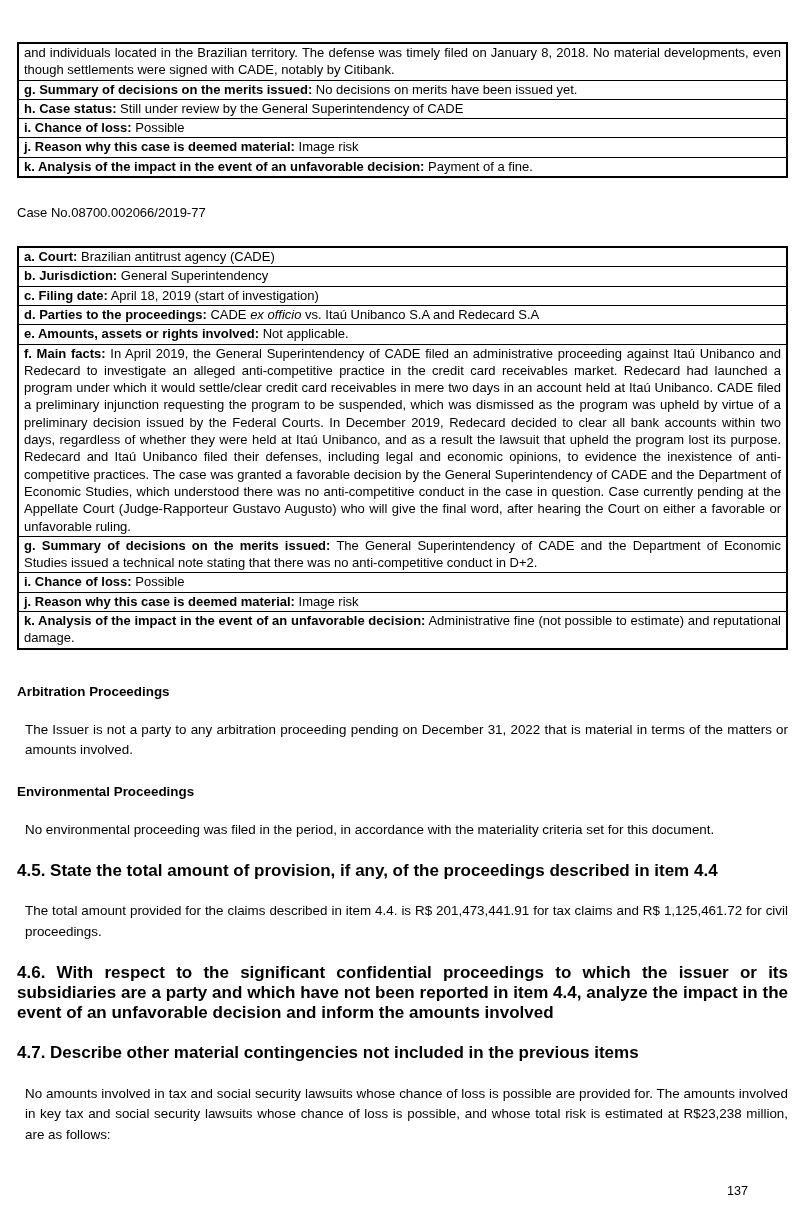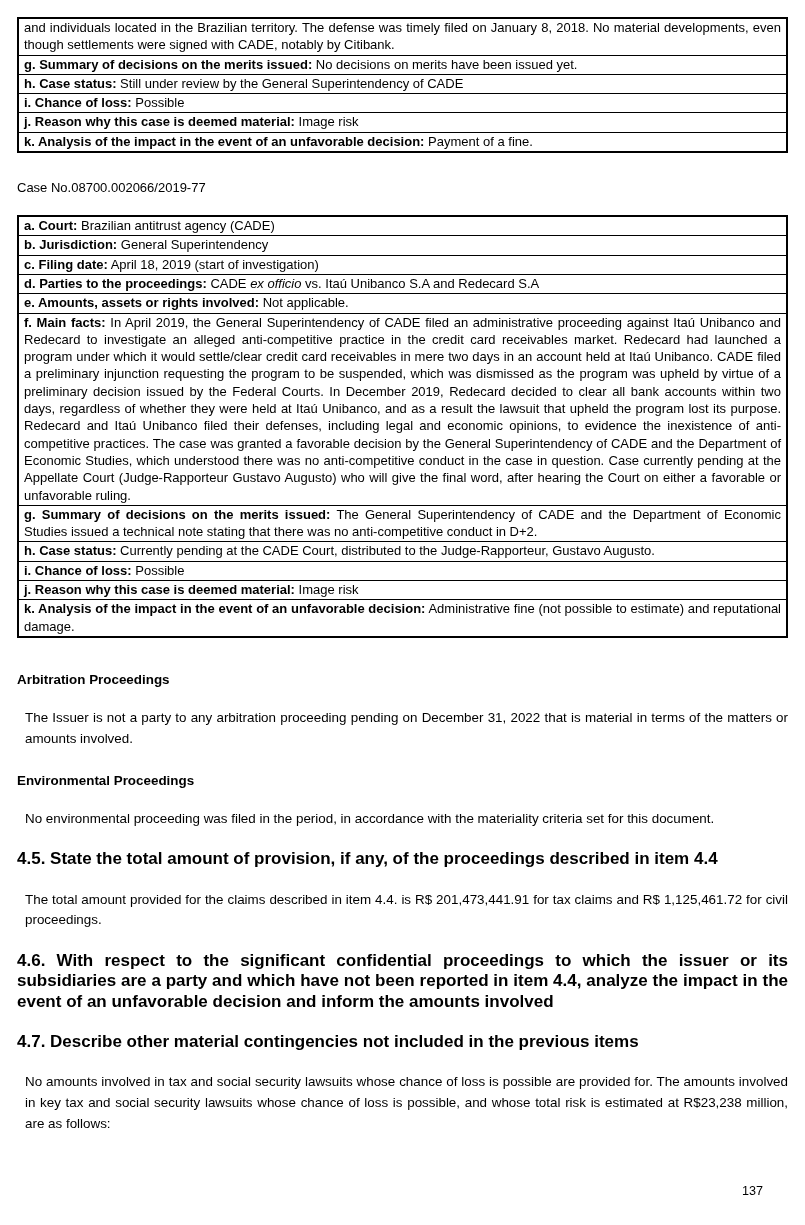--- a/index.html
+++ b/index.html
@@ -12,20 +12,21 @@
     position: relative;
   }
   .page {
     width: 805px;
     padding: 17px 17px 0 17px;
   }
   table.case-table {
     width: 100%;
     border-collapse: collapse;
     border: 2px solid #000;
+    margin-top: 25px;
   }
   table.case-table td {
     border: 1px solid #000;
     padding: 0 5px 1px 5px;
     font-size: 13px;
     line-height: 17.3px;
     text-align: justify;
     vertical-align: top;
   }
   .case-no {
@@ -51,21 +52,21 @@
   .num-heading {
     margin: 20px 0 0 0;
     font-size: 17px;
     font-weight: bold;
     line-height: 20.2px;
     text-align: justify;
   }
   .page-footer {
     position: absolute;
     top: 1184px;
-    right: 42px;
+    right: 57px;
     font-size: 12.6px;
     line-height: 14px;
   }
   b.lbl { font-weight: bold; }
   i.ital { font-style: italic; }
 </style>
 </head>
 <body>
 
 <div class="page">
@@ -112,23 +113,20 @@
       <tr>
         <td><b class="lbl">e. Amounts, assets or rights involved:</b> <span>Not applicable.</span></td>
       </tr>
       <tr>
         <td><b class="lbl">f. Main facts:</b> <span>In April 2019, the General Superintendency of CADE filed an administrative proceeding against Itaú Unibanco and Redecard to investigate an alleged anti-competitive practice in the credit card receivables market. Redecard had launched a program under which it would settle/clear credit card receivables in mere two days in an account held at Itaú Unibanco. CADE filed a preliminary injunction requesting the program to be suspended, which was dismissed as the program was upheld by virtue of a preliminary decision issued by the Federal Courts. In December 2019, Redecard decided to clear all bank accounts within two days, regardless of whether they were held at Itaú Unibanco, and as a result the lawsuit that upheld the program lost its purpose. Redecard and Itaú Unibanco filed their defenses, including legal and economic opinions, to evidence the inexistence of anti-competitive practices. The case was granted a favorable decision by the General Superintendency of CADE and the Department of Economic Studies, which understood there was no anti-competitive conduct in the case in question. Case currently pending at the Appellate Court (Judge-Rapporteur Gustavo Augusto) who will give the final word, after hearing the Court on either a favorable or unfavorable ruling.</span></td>
       </tr>
       <tr>
         <td><b class="lbl">g. Summary of decisions on the merits issued:</b> <span>The General Superintendency of CADE and the Department of Economic Studies issued a technical note stating that there was no anti-competitive conduct in D+2.</span></td>
       </tr>
       <tr>
-        <td><b class="lbl">h. Case status:</b> <span>Currently pending at the CADE Court, distributed to the Judge-Rapporteur, Gustavo Augusto.</span></td>
-      </tr>
-      <tr>
         <td><b class="lbl">i. Chance of loss:</b> <span>Possible</span></td>
       </tr>
       <tr>
         <td><b class="lbl">j. Reason why this case is deemed material:</b> <span>Image risk</span></td>
       </tr>
       <tr>
         <td><b class="lbl">k. Analysis of the impact in the event of an unfavorable decision:</b> <span>Administrative fine (not possible to estimate) and reputational damage.</span></td>
       </tr>
     </tbody>
   </table>

